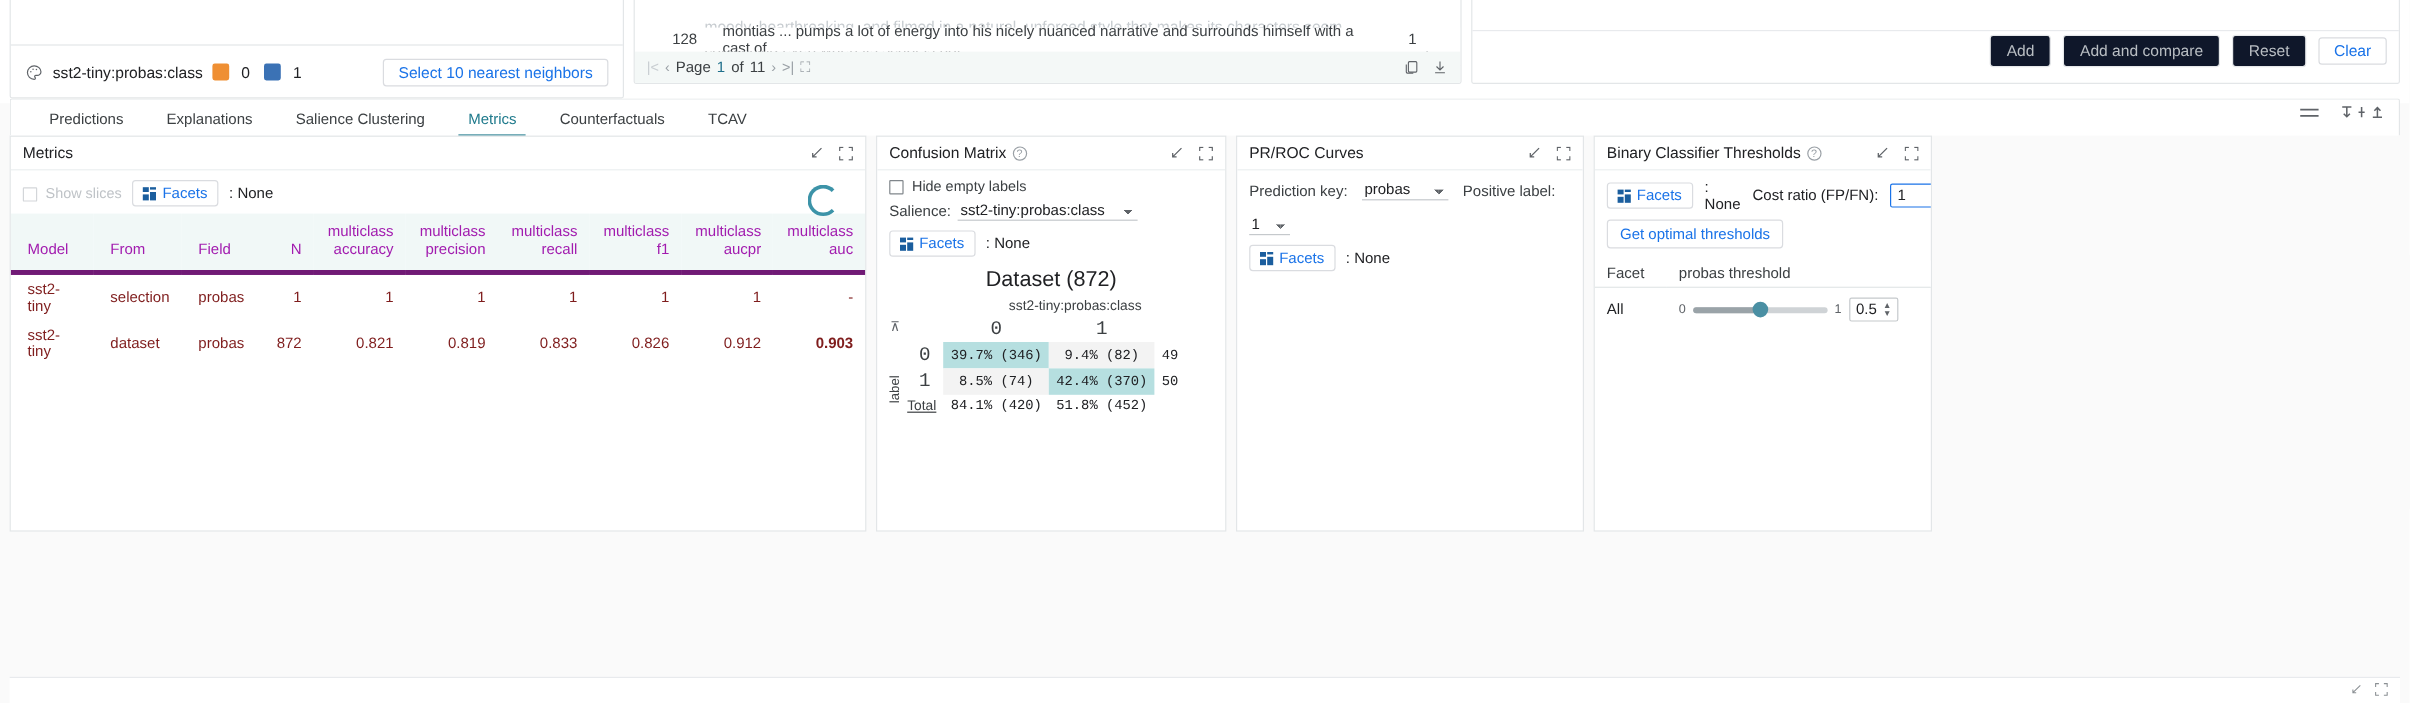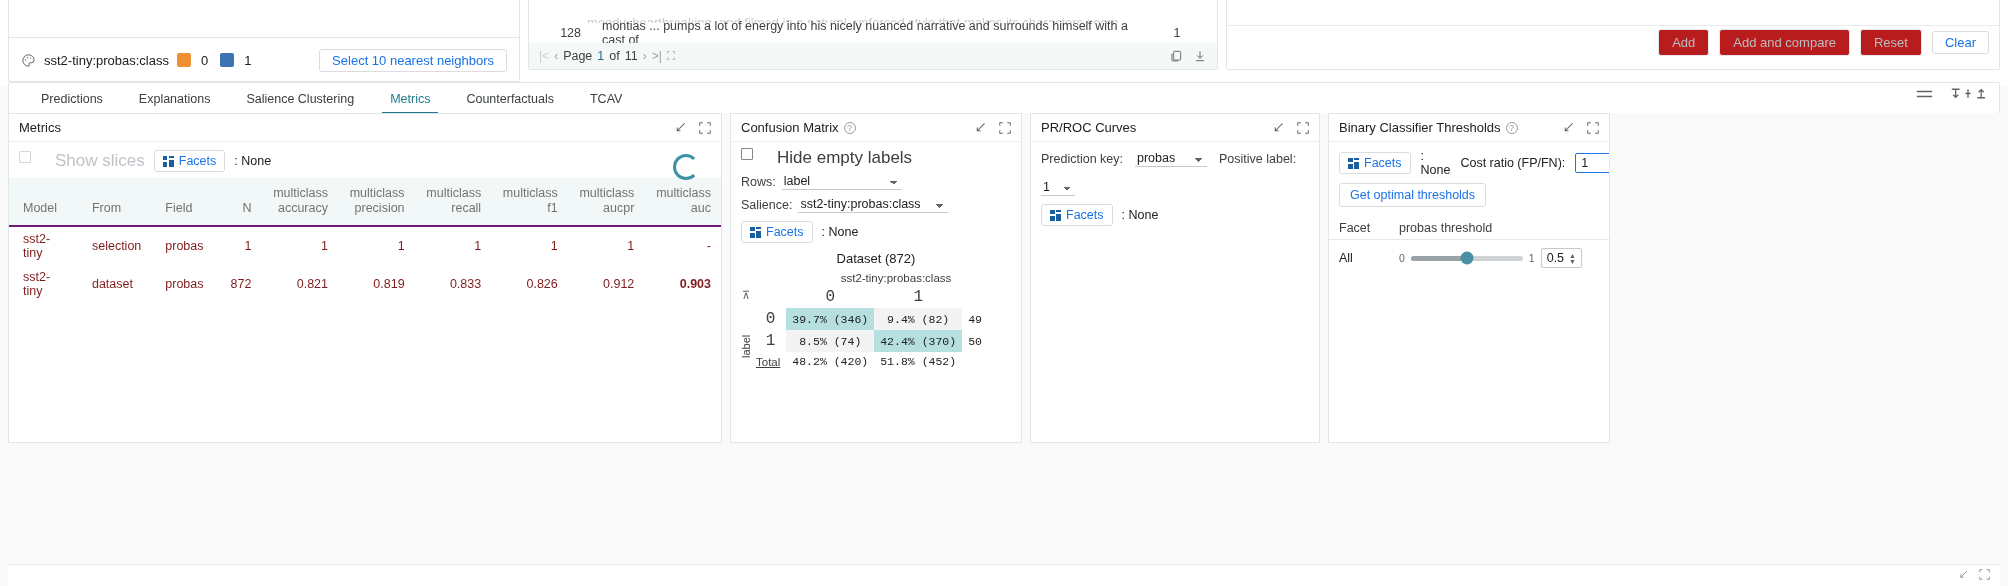--- a/index.html
+++ b/index.html
@@ -58,21 +58,21 @@
 
   .tr-module {
     position: absolute; left: 1226px; top: -64px; width: 774px; height: 134px;
     background: #fff; border: 1px solid #e3e6e8; border-radius: 2px;
   }
   .tr-sep { position: absolute; left: 0; top: 88px; width: 772px; height: 1px; background: #e8eaed; }
   .tr-actions {
     position: absolute; right: 10px; top: 92px; display: flex; gap: 10px; align-items: center;
   }
   .btn-dis {
-    font-size: 13px; color: #b9bec3; background: #b91c1c;
+    font-size: 13px; color: #b9bec3; background: #0f172a;
     border: 1px solid #e6e8ea; border-radius: 3px; padding: 5px 13px;
     font-family: "Liberation Sans", sans-serif; cursor: default;
   }
 
   
   .tabbar-wrap { position: absolute; left: 8px; top: 82px; width: 1832px; height: 32px; }
   .tabbar {
     position: absolute; left: 0; top: 0; width: 1992px; height: 31px;
     background: #fff; border: 1px solid #e3e6e8; border-bottom: none;
     border-radius: 2px 2px 0 0; display: flex; align-items: flex-end; padding-left: 14px;
@@ -108,21 +108,21 @@
   .help-ico {
     width: 12px; height: 12px; border: 1px solid #9aa0a6; border-radius: 50%;
     color: #9aa0a6; font-size: 9px; line-height: 10px; text-align: center;
     margin-left: 5px; flex: none; cursor: pointer;
   }
   .p-head-ico { margin-left: auto; display: flex; gap: 12px; align-items: center; color: #5f6368; }
   .hico { cursor: pointer; display: flex; }
 
   
   .p-tools { display: flex; align-items: center; padding: 8px 10px 6px 10px; gap: 9px; flex-wrap: wrap; }
-  .chk-row { display: flex; align-items: flex-start; gap: 24px; font-size: 17px; color: #3c4043; }
+  .chk-row { display: flex; align-items: flex-end; gap: 7px; font-size: 12px; color: #3c4043; }
   .chkbox {
     width: 12px; height: 12px; border: 1.4px solid #80868b; border-radius: 1px;
     background: #fff; flex: none; cursor: pointer;
   }
   .chkbox.dis { border-color: #d3d6d9; }
   .lbl-dis { color: #bfc3c7; }
   .facets-btn {
     display: inline-flex; align-items: center; gap: 5px;
     border: 1px solid #dadce0; border-radius: 3px; background: #fff;
     padding: 3px 8px; font-size: 12.5px; color: #1a73e8; cursor: pointer;
@@ -132,23 +132,23 @@
   .facets-glyph i { position: absolute; background: #1b5e9e; display: block; }
   .facets-glyph i:nth-child(1){ left:0; top:0; width:4.5px; height:4.5px; }
   .facets-glyph i:nth-child(2){ left:6px; top:0; width:5px; height:2.5px; }
   .facets-glyph i:nth-child(3){ left:0; top:6px; width:4.5px; height:5px; }
   .facets-glyph i:nth-child(4){ left:6px; top:4.5px; width:5px; height:6.5px; }
   .facet-none { font-size: 12.5px; color: #202124; }
 
   
   .mtable { width: 100%; border-collapse: collapse; font-size: 12.5px; }
   .mtable thead th {
-    background: #f1f8f7; color: #737373; font-weight: normal;
+    background: #f1f8f7; color: #a21caf; font-weight: normal;
     padding: 8px 10px 8px 0; vertical-align: bottom; line-height: 1.22;
-    border-bottom: 2px solid #701a75;
+    border-bottom: 4px solid #701a75;
   }
   .mtable tbody td { padding: 5px 10px 5px 0; color: #7f1d1d; border-bottom: none; }
   .ta-l { text-align: left; padding-left: 14px !important; }
   .ta-r { text-align: right; }
   .bold { font-weight: bold; }
   .spinner {
     position: absolute; right: 22px; top: 40px; width: 26px; height: 26px;
     border: 3px solid transparent; border-top-color: #3c93a8; border-left-color: #3c93a8;
     border-bottom-color: #3c93a8; border-radius: 50%;
   }
@@ -160,21 +160,21 @@
     font-size: 12.5px; color: #202124; font-family: "Liberation Sans", sans-serif;
     padding: 1px 16px 1px 2px; cursor: pointer; appearance: none;
     background-image: linear-gradient(45deg, transparent 50%, #5f6368 50%),
                       linear-gradient(135deg, #5f6368 50%, transparent 50%);
     background-position: calc(100% - 8px) 8px, calc(100% - 4px) 8px;
     background-size: 4px 4px, 4px 4px; background-repeat: no-repeat;
     min-width: 120px;
   }
   .cm-select.wide { min-width: 150px; }
   .cm-wrap { padding: 6px 8px 0 8px; font-family: "Liberation Mono", monospace; }
-  .cm-caption { text-align: center; font-size: 13px; color: #202124; font-family: "Liberation Sans", sans-serif; margin-bottom: 6px; }
+  .cm-caption { text-align: center; font-size: 18px; color: #202124; font-family: "Liberation Sans", sans-serif; margin-bottom: 6px; }
   .cm-colgroup { text-align: center; font-size: 11.5px; color: #3c4043; font-family: "Liberation Sans", sans-serif; }
   .cm-cell {
     padding: 3px 6px; text-align: center; white-space: nowrap;
     font-family: "Liberation Mono", monospace; font-size: 11.5px;
   }
   .cm-diag { background: #b6dfe0; }
   .cm-off  { background: #f3f3f3; }
   .cm-hdr  { text-align: center; color: #3c4043; padding: 2px 6px; }
   .cm-total-lbl { text-align: right; padding-right: 6px; color: #3c4043; font-family: "Liberation Sans", sans-serif; text-decoration: underline; }
   .cm-axisY {
@@ -433,26 +433,20 @@
       </div>
 
       <div class="p-tools" style="padding-top:6px; padding-bottom:2px">
         <span class="chk-row">
           <span class="chkbox"></span>
           <span>Hide empty labels</span>
         </span>
       </div>
 
       <div class="cm-ctl">
-        <span>Rows:</span>
-        <select class="cm-select">
-          <option>label</option>
-        </select>
-      </div>
-      <div class="cm-ctl">
         <span>Salience:</span>
         <select class="cm-select wide">
           <option>sst2-tiny:probas:class</option>
         </select>
       </div>
 
       <div class="p-tools" style="padding-top:5px; padding-bottom:2px">
         <button class="facets-btn">
           <span class="facets-glyph">
               <i></i>
@@ -489,21 +483,21 @@
               <td class="cm-cell">49</td>
             </tr>
             <tr>
               <td class="cm-hdr">1</td>
               <td class="cm-cell cm-off">8.5%  (74)</td>
               <td class="cm-cell cm-diag">42.4% (370)</td>
               <td class="cm-cell">50</td>
             </tr>
             <tr>
               <td class="cm-total-lbl" style="font-size:11.5px">Total</td>
-              <td class="cm-cell">48.2% (420)</td>
+              <td class="cm-cell">84.1% (420)</td>
               <td class="cm-cell">51.8% (452)</td>
               <td class="cm-cell"></td>
             </tr>
           </tbody>
             </table>
         </div>
       </div>
     </div>
 
     <div class="panel p-prroc">

